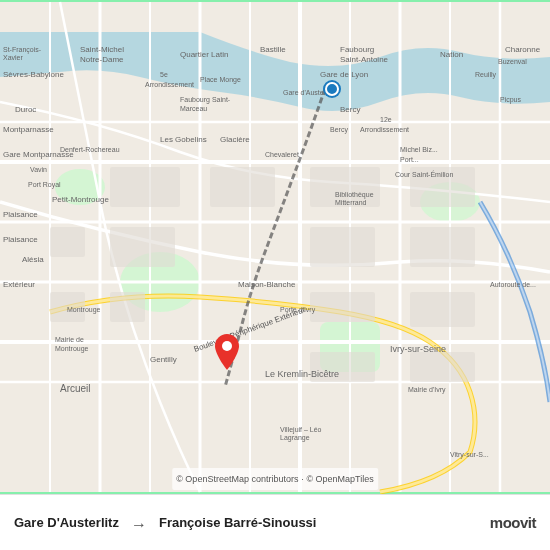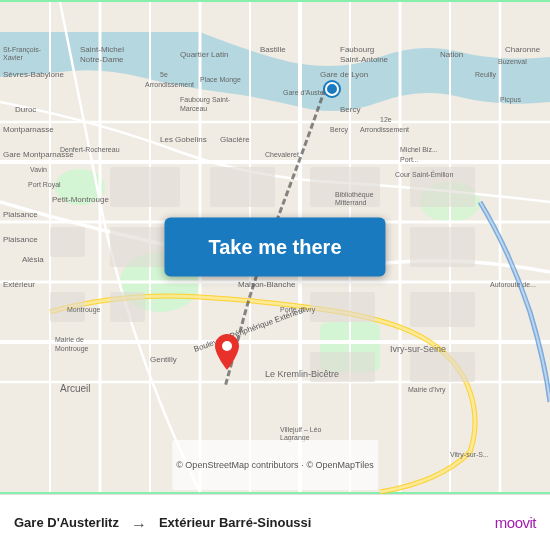--- a/index.html
+++ b/index.html
@@ -65,21 +65,21 @@
 
     
     .attribution {
       position: absolute;
       bottom: 4px;
       left: 50%;
       transform: translateX(-50%);
       font-size: 9px;
       color: #555;
       background: rgba(255,255,255,0.7);
-      padding: 20px 4px;
+      padding: 6px 4px;
       border-radius: 2px;
       white-space: nowrap;
       z-index: 10;
     }
 
     
     .footer {
       height: 56px;
       background: #fff;
       border-top: 1px solid #e0e0e0;
@@ -109,22 +109,22 @@
 
     .moovit-logo {
       margin-left: auto;
       display: flex;
       align-items: center;
       gap: 4px;
     }
 
     .moovit-text {
       font-size: 15px;
-      font-weight: normal;
-      color: #a21caf;
+      font-weight: bold;
+      color: #404040;
       letter-spacing: -0.5px;
     }
   </style>
 </head>
 <body>
 
 <div class="container">
   <div class="map-area">
 
     <svg class="map-svg" viewBox="0 0 550 490" xmlns="http://www.w3.org/2000/svg">
@@ -241,34 +241,33 @@
       <text x="450" y="455" font-size="7" fill="#666" font-family="Arial">Vitry-sur-S...</text>
 
       <text x="3" y="285" font-size="8" fill="#666" font-family="Arial">Extérieur</text>
       <text x="195" y="350" font-size="8" fill="#555" font-family="Arial" transform="rotate(-20,195,350)">Boulevard Périphérique Extérieur</text>
       <text x="490" y="285" font-size="7" fill="#666" font-family="Arial">Autoroute de...</text>
 
     </svg>
 
     <div class="origin-dot"></div>
 
-    <button class="take-me-there-btn">Take me there</button>
 
     <div class="map-pin">
       <svg width="24" height="36" viewBox="0 0 24 36" xmlns="http://www.w3.org/2000/svg">
         <path d="M12 0 C5.4 0 0 5.4 0 12 C0 21 12 36 12 36 C12 36 24 21 24 12 C24 5.4 18.6 0 12 0 Z" fill="#e8312a"></path>
         <circle cx="12" cy="12" r="5" fill="#fff"></circle>
       </svg>
     </div>
 
     <div class="attribution">© OpenStreetMap contributors · © OpenMapTiles</div>
 
   </div>
 
   <div class="footer">
     <span class="footer-from">Gare D'Austerlitz</span>
     <span class="footer-arrow">→</span>
-    <span class="footer-to">Extérieur Barré-Sinoussi</span>
+    <span class="footer-to">Françoise Barré-Sinoussi</span>
     <div class="moovit-logo">
       <span class="moovit-text">moovit</span>
     </div>
   </div>
 </div>
 
 </body></html>

